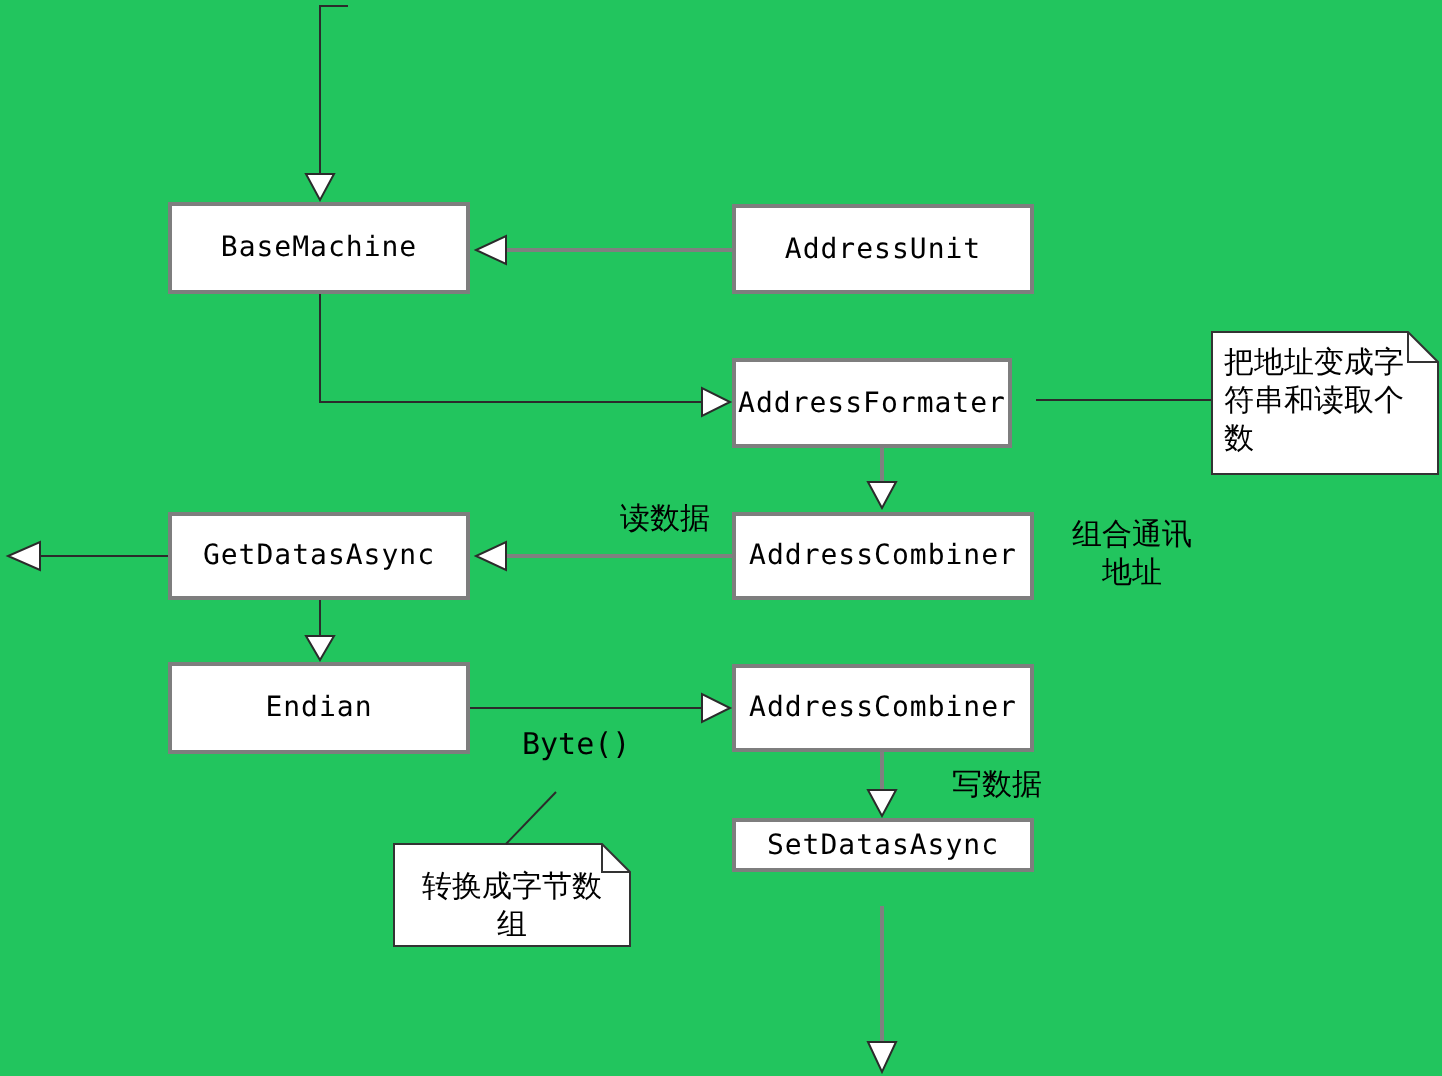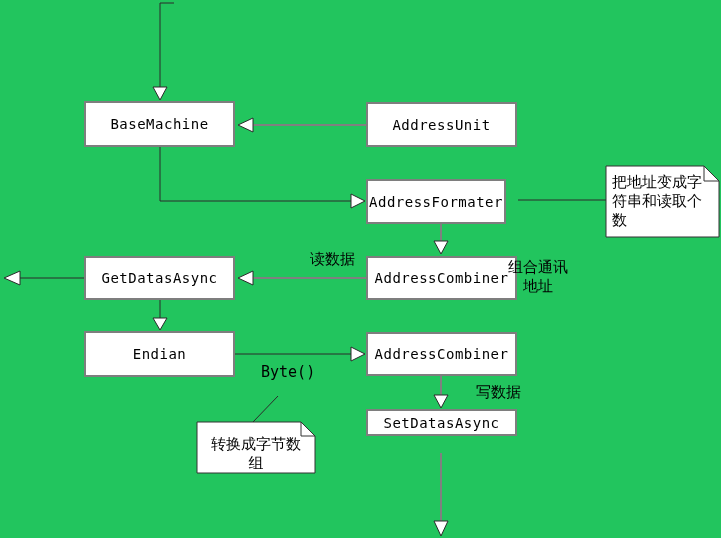--- a/index.html
+++ b/index.html
@@ -38,21 +38,21 @@
   }
   .note1-text{left:612px;top:172px;width:93px;}
   .note2-text{left:208px;top:434px;width:96px;text-align:center;}
 
   .edge-label{
     position:absolute;
     font-family:"DejaVu Sans", sans-serif;
     font-size:15px;line-height:19px;color:#000000;white-space:nowrap;
   }
   .lbl-read{left:274px;top:250px;margin-left:36px;}
-  .lbl-combine{left:504px;top:258px;width:68px;text-align:center;white-space:normal;}
+  .lbl-combine{left:532px;top:258px;width:68px;text-align:center;white-space:normal;}
   .lbl-byte{left:261px;top:363px;font-family:"DejaVu Sans Mono", monospace;}
   .lbl-write{left:476px;top:383px;}
 </style>
 </head>
 <body>
 
 <div class="canvas">
 
   <svg class="wires" width="721" height="538" viewBox="0 0 721 538" fill="none" xmlns="http://www.w3.org/2000/svg">
 

